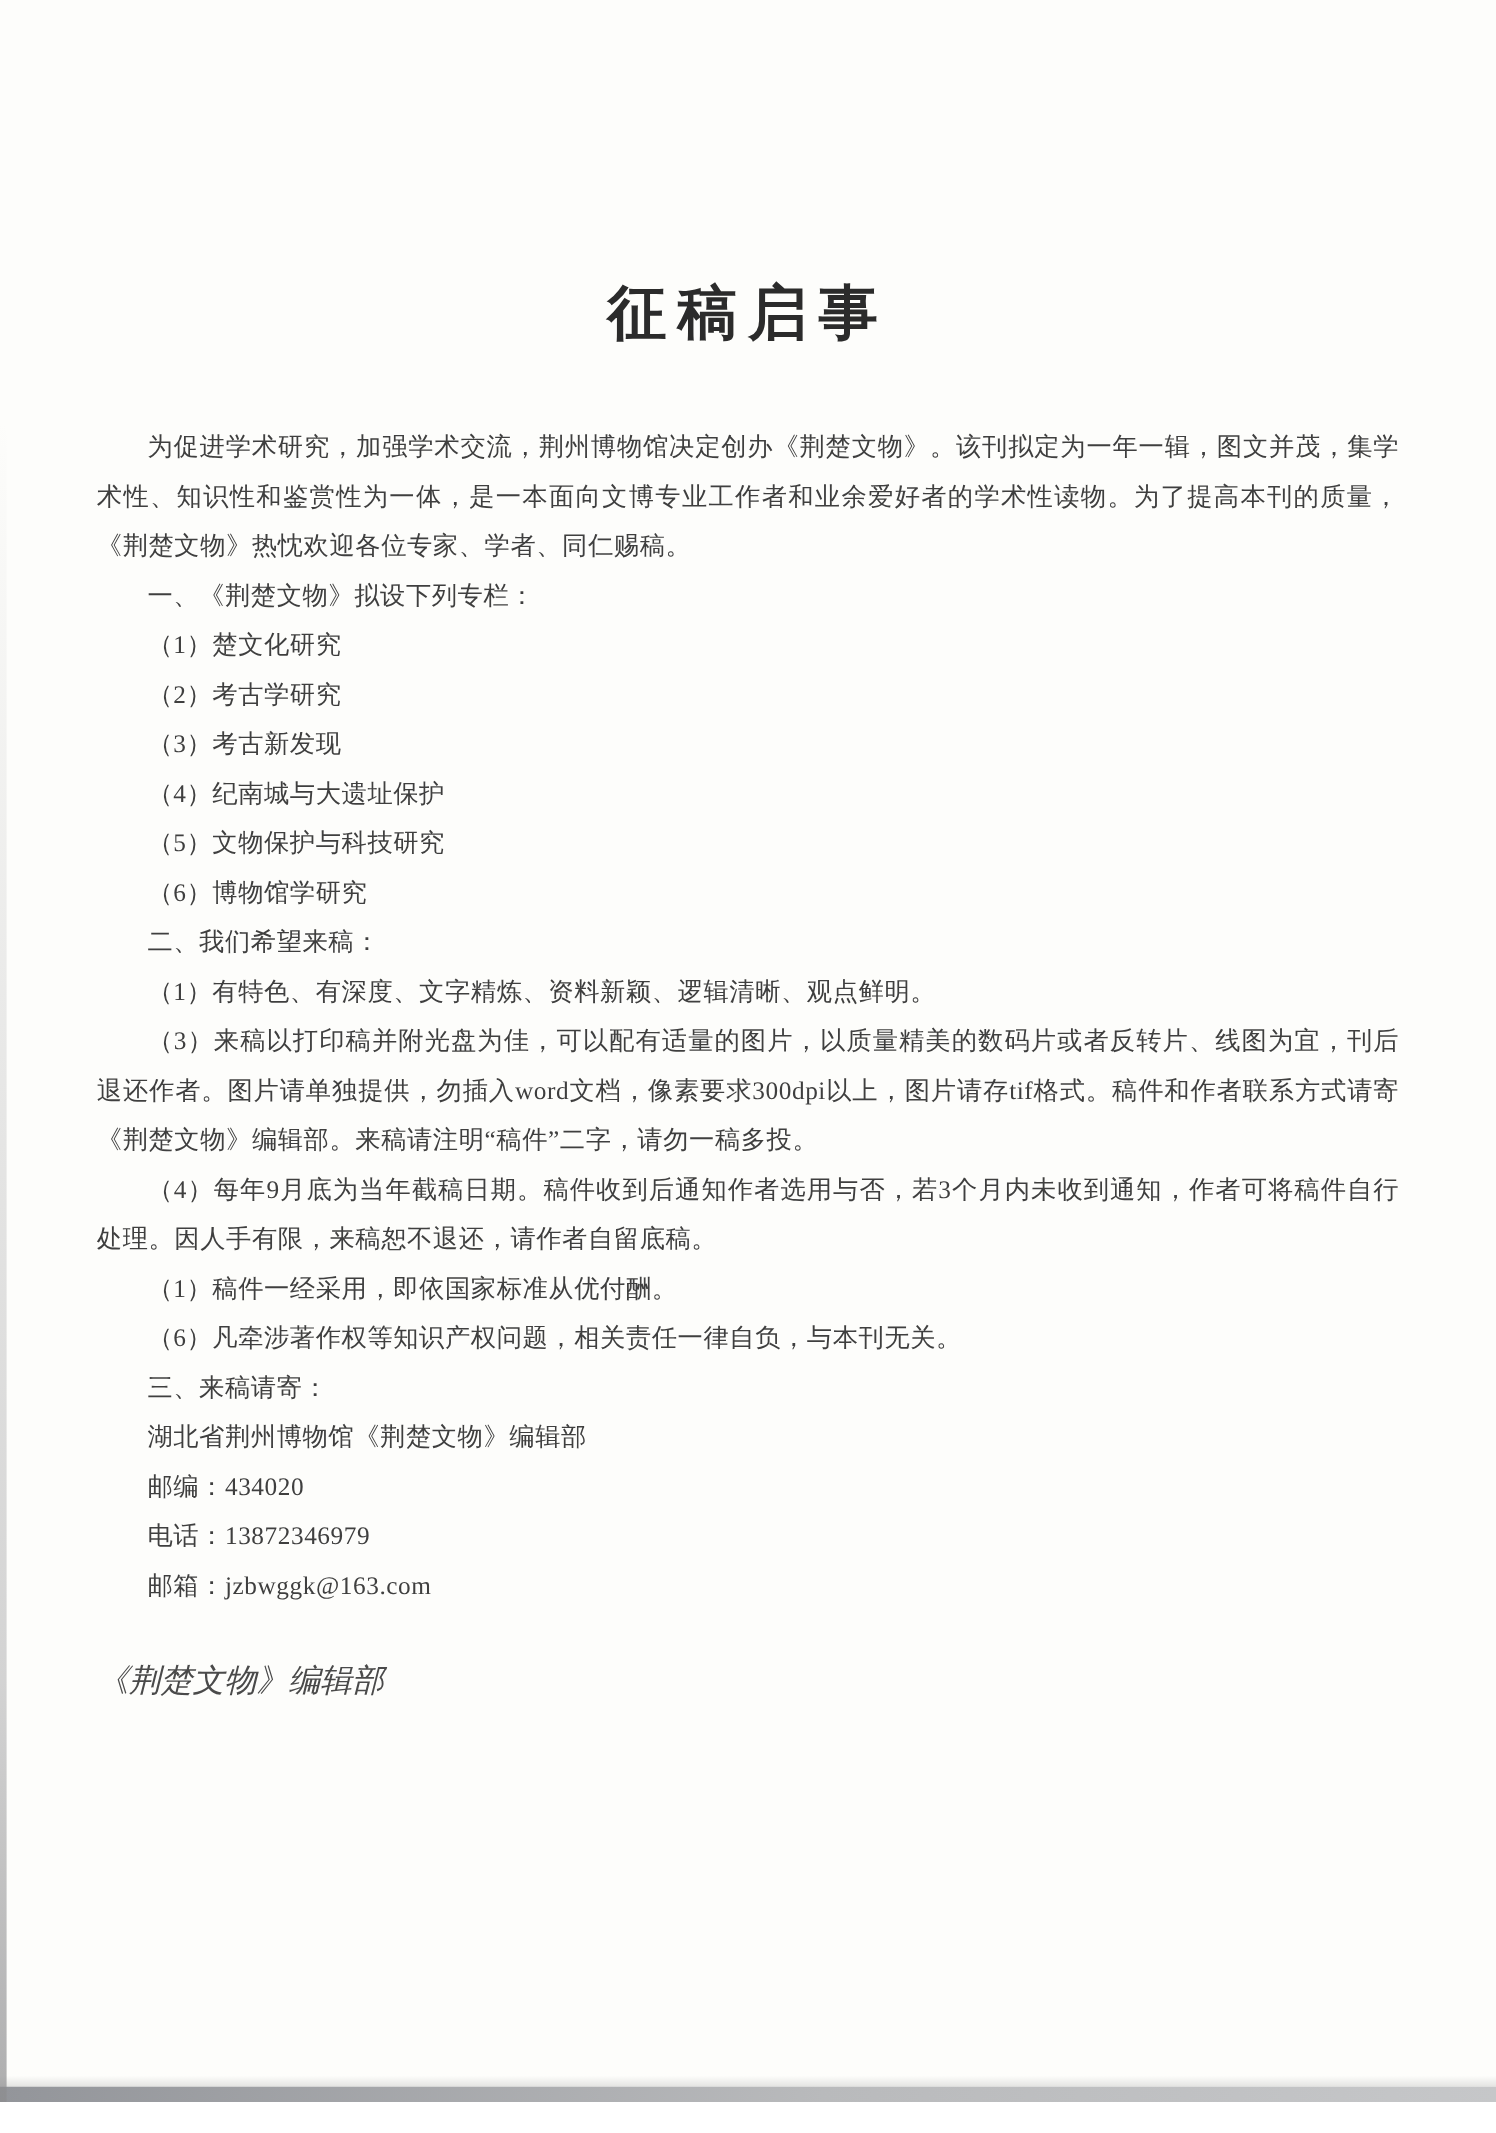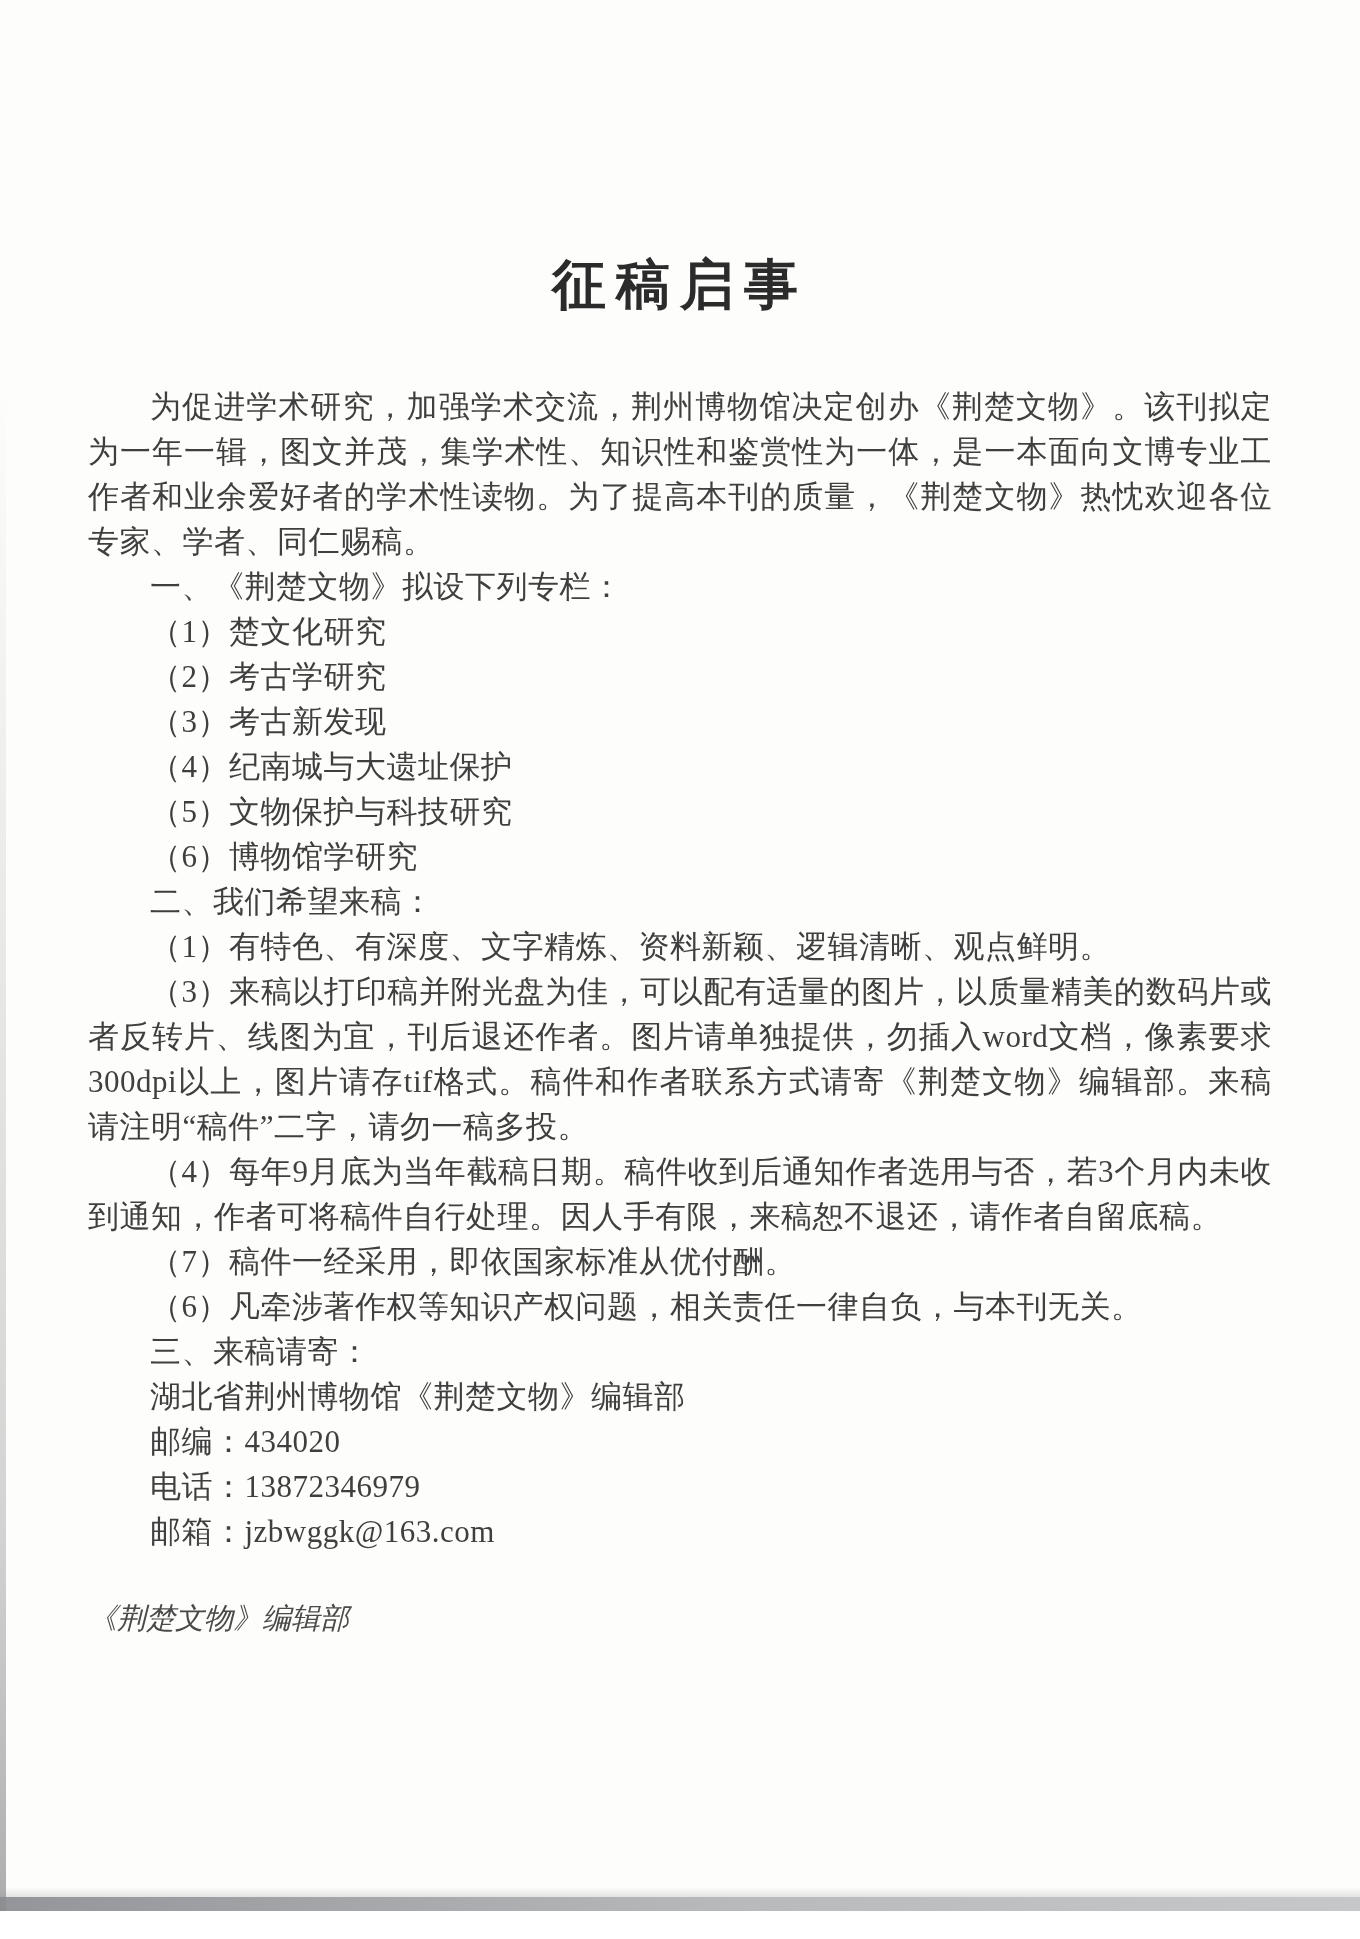--- a/index.html
+++ b/index.html
@@ -18,21 +18,21 @@
     margin: 0 0 70px 0;
     font-size: 54px;
     font-weight: bold;
     letter-spacing: 10px;
     text-align: center;
     color: #2b2b2b;
     line-height: 58px;
   }
   .para {
     margin: 0;
-    font-size: 31px;
+    font-size: 23px;
     line-height: 45px;
     text-indent: 2em;
     letter-spacing: 0.5px;
   }
   .justify { text-align: justify; }
   .signature {
     margin-top: 42px;
     font-size: 29px;
     line-height: 45px;
     font-style: italic;
@@ -73,21 +73,21 @@
   <p class="para">（2）考古学研究</p>
   <p class="para">（3）考古新发现</p>
   <p class="para">（4）纪南城与大遗址保护</p>
   <p class="para">（5）文物保护与科技研究</p>
   <p class="para">（6）博物馆学研究</p>
 
   <p class="para">二、我们希望来稿：</p>
   <p class="para justify">（1）有特色、有深度、文字精炼、资料新颖、逻辑清晰、观点鲜明。</p>
   <p class="para justify">（3）来稿以打印稿并附光盘为佳，可以配有适量的图片，以质量精美的数码片或者反转片、线图为宜，刊后退还作者。图片请单独提供，勿插入word文档，像素要求300dpi以上，图片请存tif格式。稿件和作者联系方式请寄《荆楚文物》编辑部。来稿请注明“稿件”二字，请勿一稿多投。</p>
   <p class="para justify">（4）每年9月底为当年截稿日期。稿件收到后通知作者选用与否，若3个月内未收到通知，作者可将稿件自行处理。因人手有限，来稿恕不退还，请作者自留底稿。</p>
-  <p class="para">（7）稿件一经采用，即依国家标准从优付酬。</p>
+  <p class="para">（1）稿件一经采用，即依国家标准从优付酬。</p>
   <p class="para">（6）凡牵涉著作权等知识产权问题，相关责任一律自负，与本刊无关。</p>
 
   <p class="para">三、来稿请寄：</p>
   <p class="para">湖北省荆州博物馆《荆楚文物》编辑部</p>
   <p class="para">邮编：434020</p>
   <p class="para">电话：13872346979</p>
   <p class="para">邮箱：jzbwggk@163.com</p>
 
   <div class="signature">《荆楚文物》编辑部</div>
 

